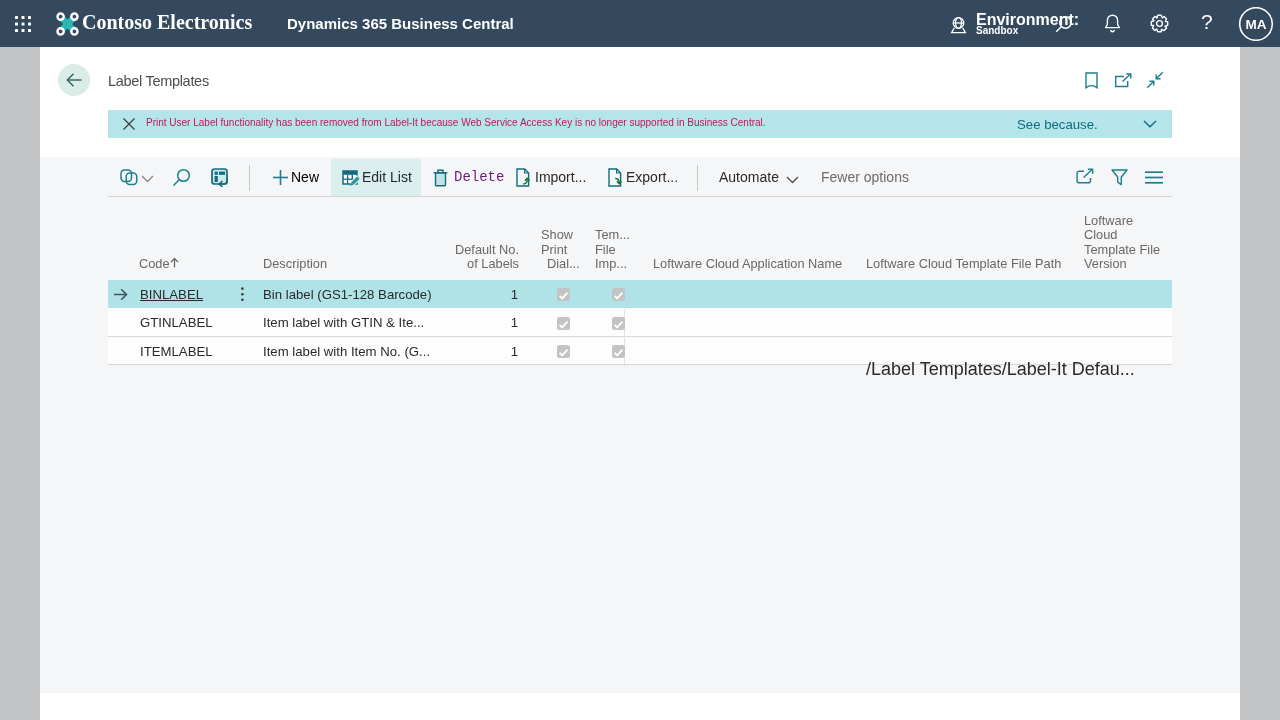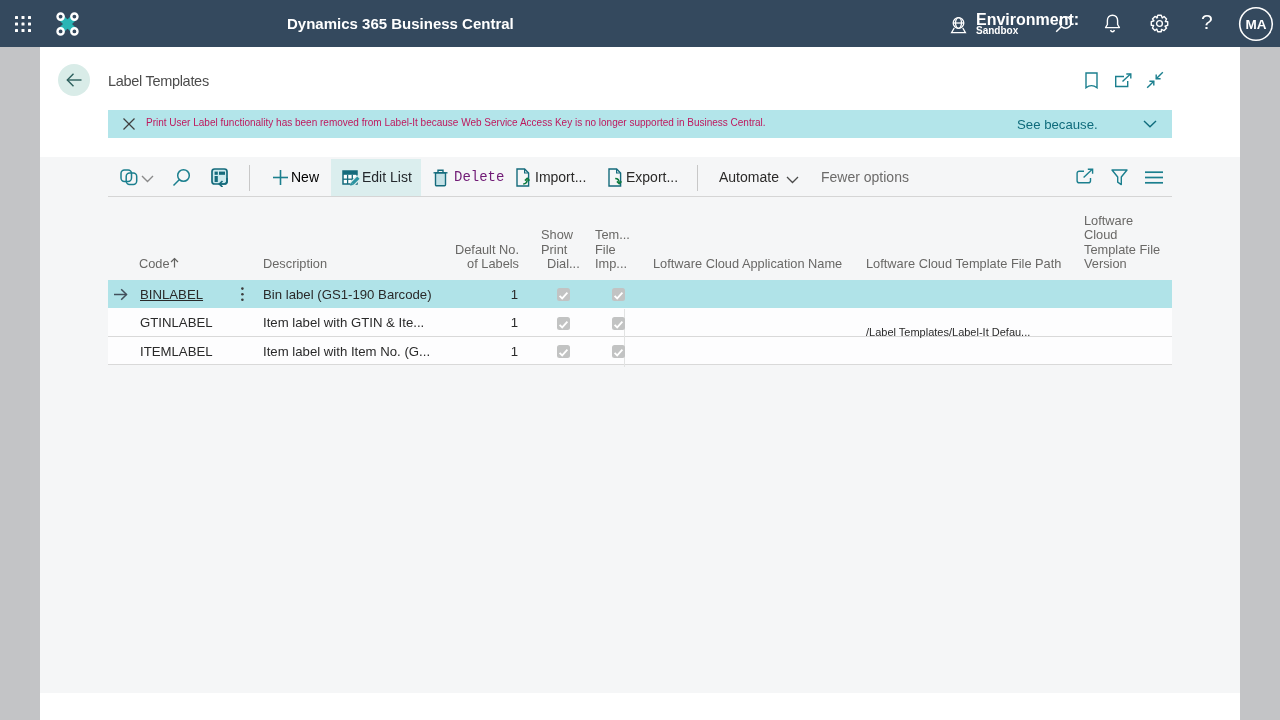--- a/index.html
+++ b/index.html
@@ -44,20 +44,21 @@
       <path d="M5 5.5 L18 18.5 M18 5.5 L5 18.5"></path>
     </g>
     <rect x="7" y="7.5" width="9" height="9" fill="#2ab5b5"></rect>
     <g fill="#34495e" stroke="#fff" stroke-width="2.4">
       <circle cx="4.6" cy="4.6" r="3.1"></circle>
       <circle cx="18.4" cy="4.6" r="3.1"></circle>
       <circle cx="4.6" cy="19.4" r="3.1"></circle>
       <circle cx="18.4" cy="19.4" r="3.1"></circle>
     </g>
   </svg>
+  <div class="abs tbtxt" style="left:82px;top:11px;font-family:'Liberation Serif',serif;font-weight:700;font-size:20px;">Contoso Electronics</div>
   <div class="abs tbtxt" style="left:287px;top:15px;font-weight:700;font-size:15px;text-align:center;">Dynamics 365 Business Central</div>
 
   <svg class="abs" style="left:949px;top:16px" width="19" height="19" viewBox="0 0 19 19">
     <g stroke="#fff" stroke-width="1.3" fill="none">
       <circle cx="9.5" cy="7" r="5.3"></circle>
       <ellipse cx="9.5" cy="7" rx="3" ry="5.3"></ellipse>
       <line x1="4.2" y1="7" x2="14.8" y2="7"></line>
       <path d="M5.2 12 L2.6 16.6 H16.4 L13.8 12"></path>
     </g>
   </svg>
@@ -253,31 +254,31 @@
     </g>
   </svg>
   <div class="abs row" style="left:140px;top:287px;text-decoration:underline;">BINLABEL</div>
   <svg class="abs" style="left:240px;top:287px" width="5" height="15">
       <g fill="#3c3c3c">
         <circle cx="2.4" cy="1.6" r="1.3"></circle>
         <circle cx="2.4" cy="7.2" r="1.3"></circle>
         <circle cx="2.4" cy="12.8" r="1.3"></circle>
       </g>
     </svg>
-  <div class="abs row" style="left:263px;top:287px;">Bin label (GS1-190 Barcode)</div>
+  <div class="abs row" style="left:263px;top:287px;">Bin label (GS1-128 Barcode)</div>
   <div class="abs row" style="left:419px;top:287px;width:99px;text-align:right;">1</div>
 
   <div class="abs row" style="left:140px;top:315px;">GTINLABEL</div>
   <div class="abs row" style="left:263px;top:315px;">Item label with GTIN &amp; Ite...</div>
   <div class="abs row" style="left:419px;top:315px;width:99px;text-align:right;">1</div>
 
   <div class="abs row" style="left:140px;top:343.5px;">ITEMLABEL</div>
   <div class="abs row" style="left:263px;top:343.5px;">Item label with Item No. (G...</div>
   <div class="abs row" style="left:419px;top:343.5px;width:99px;text-align:right;">1</div>
-  <div class="abs row" style="left:866px;top:324px;font-size:11px;">/Label Templates/Label-It Defau...</div>
+  <div class="abs row" style="left:866px;top:361px;font-size:18px;">/Label Templates/Label-It Defau...</div>
 
   <div class="abs" style="left:624px;top:309px;width:1px;height:58px;background:#e2e3e3;"></div>
 
   <div class="abs cb" style="left:557px;top:288px;"><svg width="13" height="13" viewBox="0 0 13 13">
         <polyline points="2.6,6.8 5.2,9.4 10.4,3.6" stroke="#fff" stroke-width="1.8" fill="none"></polyline>
       </svg></div>
   <div class="abs cb" style="left:612px;top:288px;"><svg width="13" height="13" viewBox="0 0 13 13">
         <polyline points="2.6,6.8 5.2,9.4 10.4,3.6" stroke="#fff" stroke-width="1.8" fill="none"></polyline>
       </svg></div>
   <div class="abs cb" style="left:557px;top:316.5px;"><svg width="13" height="13" viewBox="0 0 13 13">

